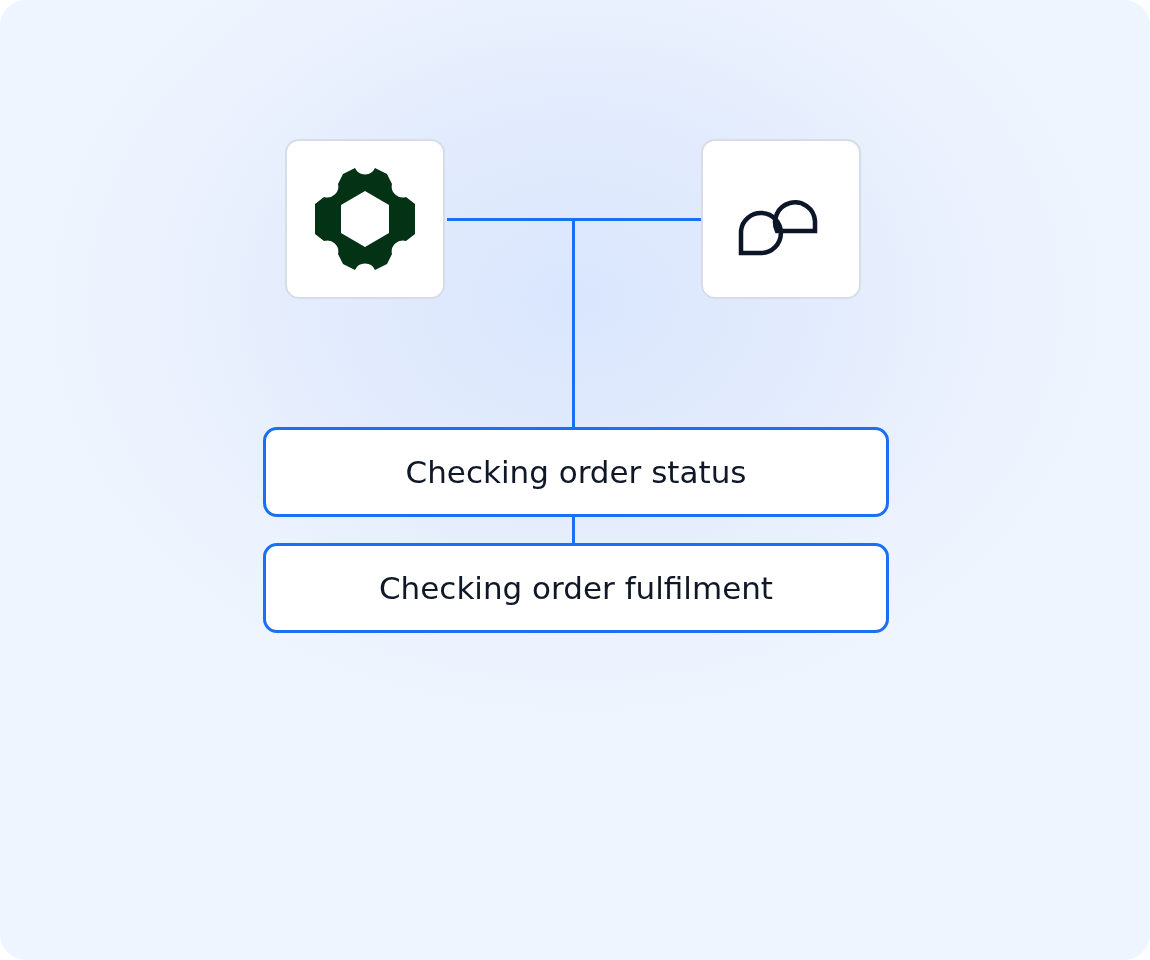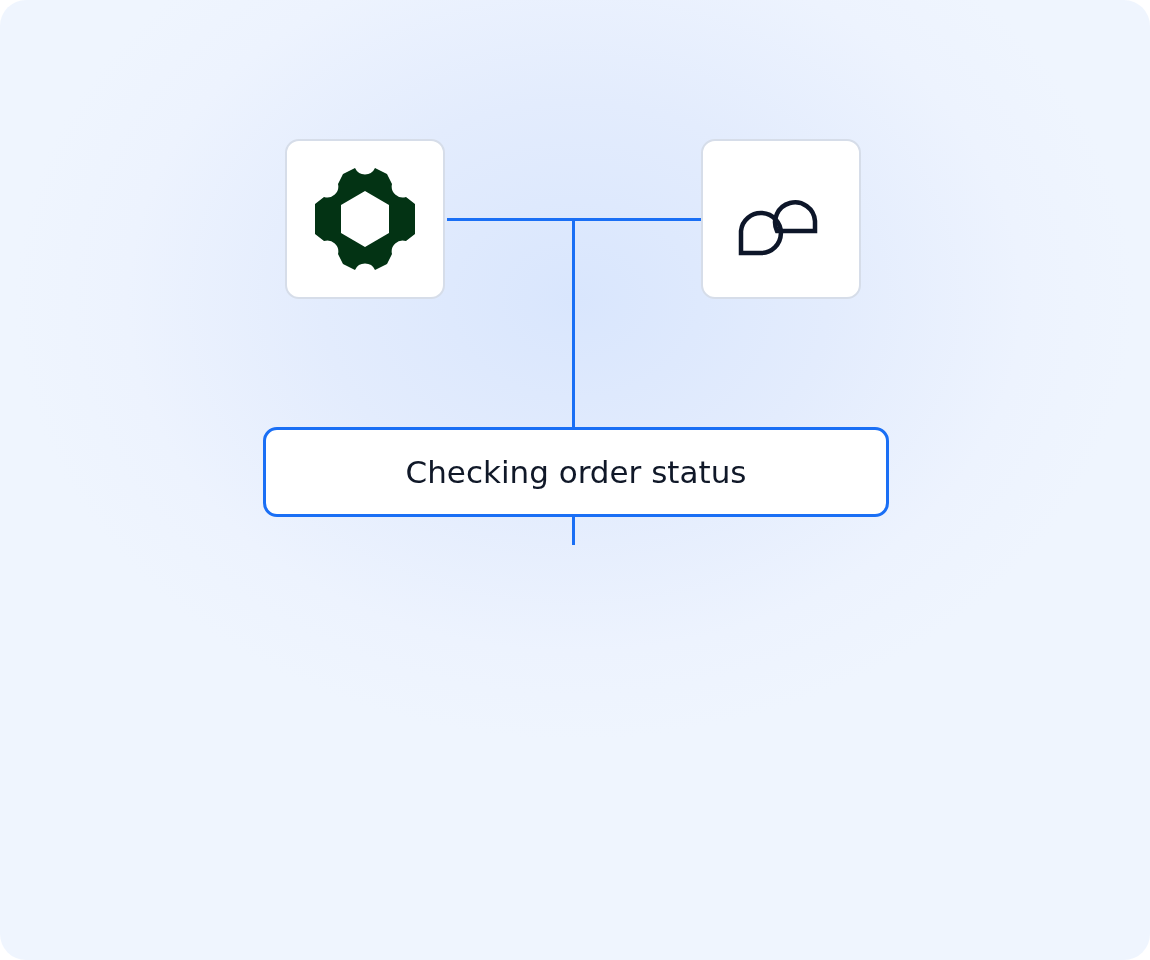--- a/index.html
+++ b/index.html
@@ -45,14 +45,17 @@
         <path d="M41 57 A20 20 0 1 1 79 47 V57 Z"></path>
         <path d="M5 79 V57 A20 20 0 1 1 25 79 Z"></path>
       </g>
     </svg>
   </div>
 
   <div class="step" style="top:427px;">
     <span>Checking order status</span>
   </div>
 
+  <div class="step" style="top:543px;">
+    <span>Checking order fulfilment</span>
+  </div>
 
 </div>
 
 </body></html>

